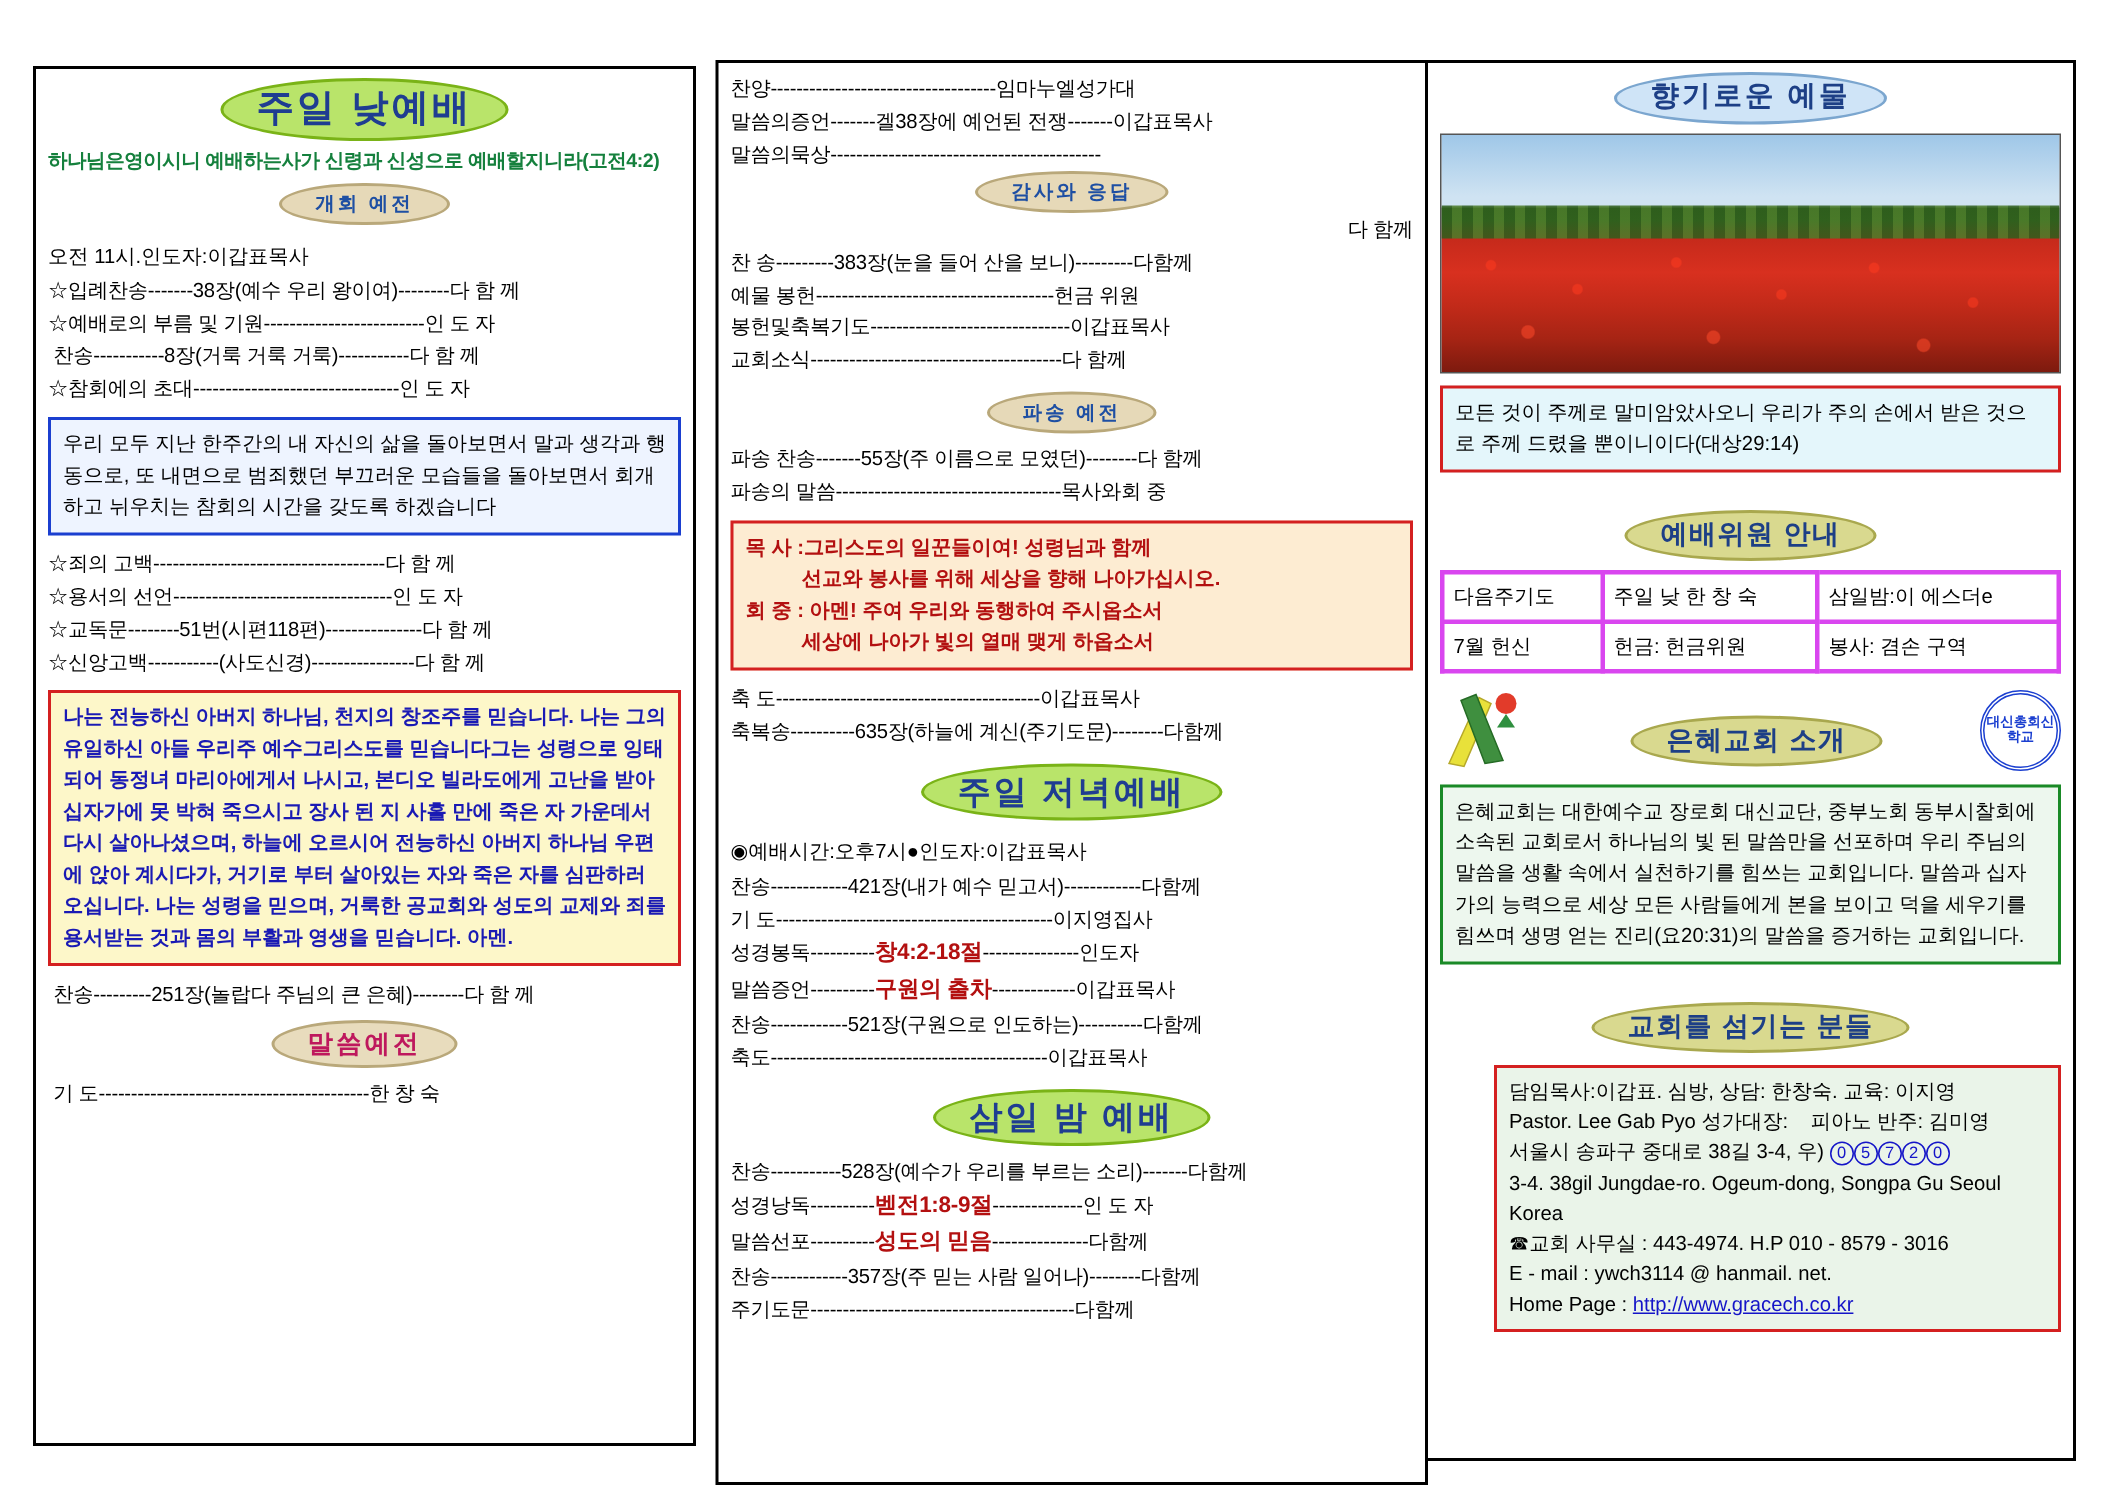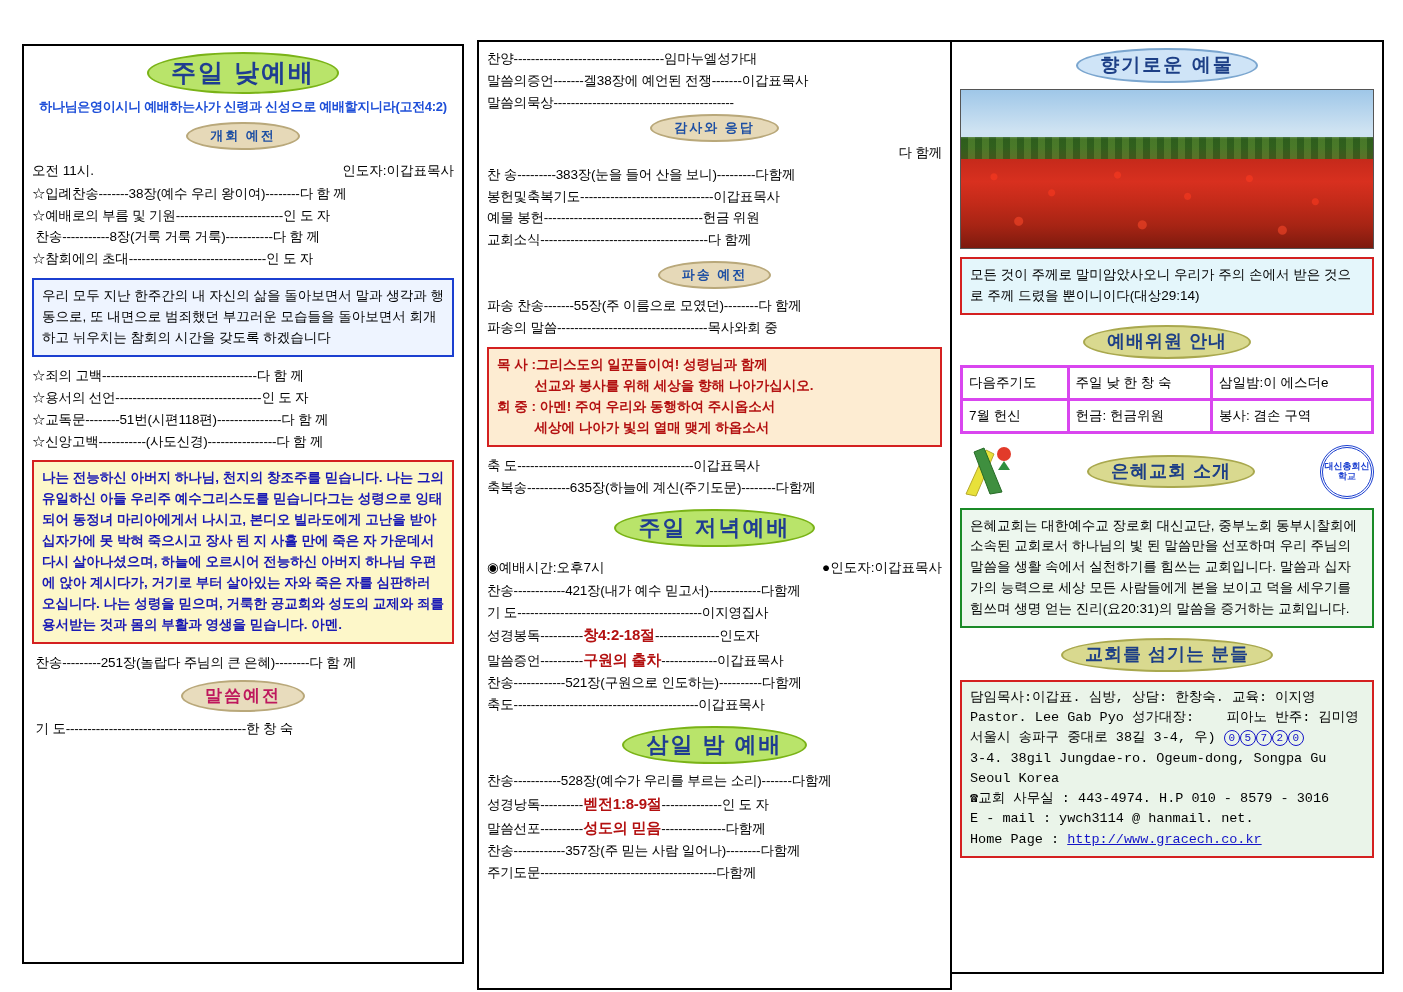--- a/index.html
+++ b/index.html
@@ -65,39 +65,39 @@
     color: #1d3f86;
     font-size: 19px;
     letter-spacing: 2px;
   }
   .badge-olive {
     background: #d9d98f;
     border: 2px solid #a9a84e;
     color: #1d3f86;
     font-size: 18px;
     letter-spacing: 1px;
+    margin-top: 15px;
   }
   .center { text-align: center; }
 
   .sub-scripture {
     font-size: 13px;
     font-weight: bold;
-    color: #1d4ed8;
-    text-align: center;
+    color: #15803d;
     margin: 4px 0 2px 0;
     letter-spacing: -0.3px;
   }
 
   .line {
     font-size: 13.5px;
     line-height: 1.62;
     white-space: pre;
     letter-spacing: -0.2px;
   }
-  .row-split { display: flex; justify-content: space-between; font-size: 13.5px; line-height: 1.7; }
+  .row-split { display: flex; font-size: 13.5px; line-height: 1.7; }
 
   
   .box {
     margin: 8px 0;
     padding: 6px 8px;
     font-size: 13.5px;
     line-height: 1.55;
   }
   .box-blue   { border: 2px solid #1b3fd0; background: #eef4ff; }
   .box-red-y  { border: 2px solid #d42020; background: #fdf7c9; color: #1a1ab4; font-weight: bold; }
@@ -150,21 +150,21 @@
     white-space: nowrap;
   }
   .icons-row { display:flex; align-items:center; justify-content:space-between; margin-top:10px; }
   .cross-icon { width: 62px; height: 56px; position: relative; }
   .seal-icon {
     width: 54px; height: 54px; border-radius: 50%;
     border: 3px double #1b3fd0;
     display:flex; align-items:center; justify-content:center;
     color:#1b3fd0; font-size:9px; font-weight:bold; text-align:center; line-height:1.05;
   }
-  .addr { font-family: Liberation Mono, monospace; font-size: 13.5px; line-height: 1.5; }
+  .addr { font-family: Liberation Sans, sans-serif; font-size: 13.5px; line-height: 1.5; margin-left: 36px; }
   .addr a { color: #1414c8; }
   .circnum {
     display:inline-block; border:1px solid #1414c8; border-radius:50%;
     width:16px; height:16px; line-height:15px; text-align:center; font-size:11px; color:#1414c8;
   }
   .mt6{margin-top:6px}.mt10{margin-top:10px}
   .nowrap{white-space:pre;}
 </style>
 </head>
 <body>
@@ -217,22 +217,22 @@
     <div class="line">찬양-----------------------------------임마누엘성가대</div>
     <div class="line">말씀의증언-------겔38장에 예언된 전쟁-------이갑표목사</div>
     <div class="line">말씀의묵상------------------------------------------</div>
 
     <div class="center">
       <span class="badge badge-tan">감사와 응답</span>
     </div>
     <div class="line" style="text-align:right">                                            다 함께</div>
 
     <div class="line">찬 송---------383장(눈을 들어 산을 보니)---------다함께</div>
+    <div class="line">예물 봉헌-------------------------------------헌금 위원</div>
     <div class="line">봉헌및축복기도-------------------------------이갑표목사</div>
-    <div class="line">예물 봉헌-------------------------------------헌금 위원</div>
     <div class="line">교회소식---------------------------------------다 함께</div>
 
     <div class="center mt10">
       <span class="badge badge-tan">파송 예전</span>
     </div>
 
     <div class="line mt6">파송 찬송-------55장(주 이름으로 모였던)--------다 함께</div>
     <div class="line">파송의 말씀-----------------------------------목사와회 중</div>
 
     <div class="box box-red-o">

